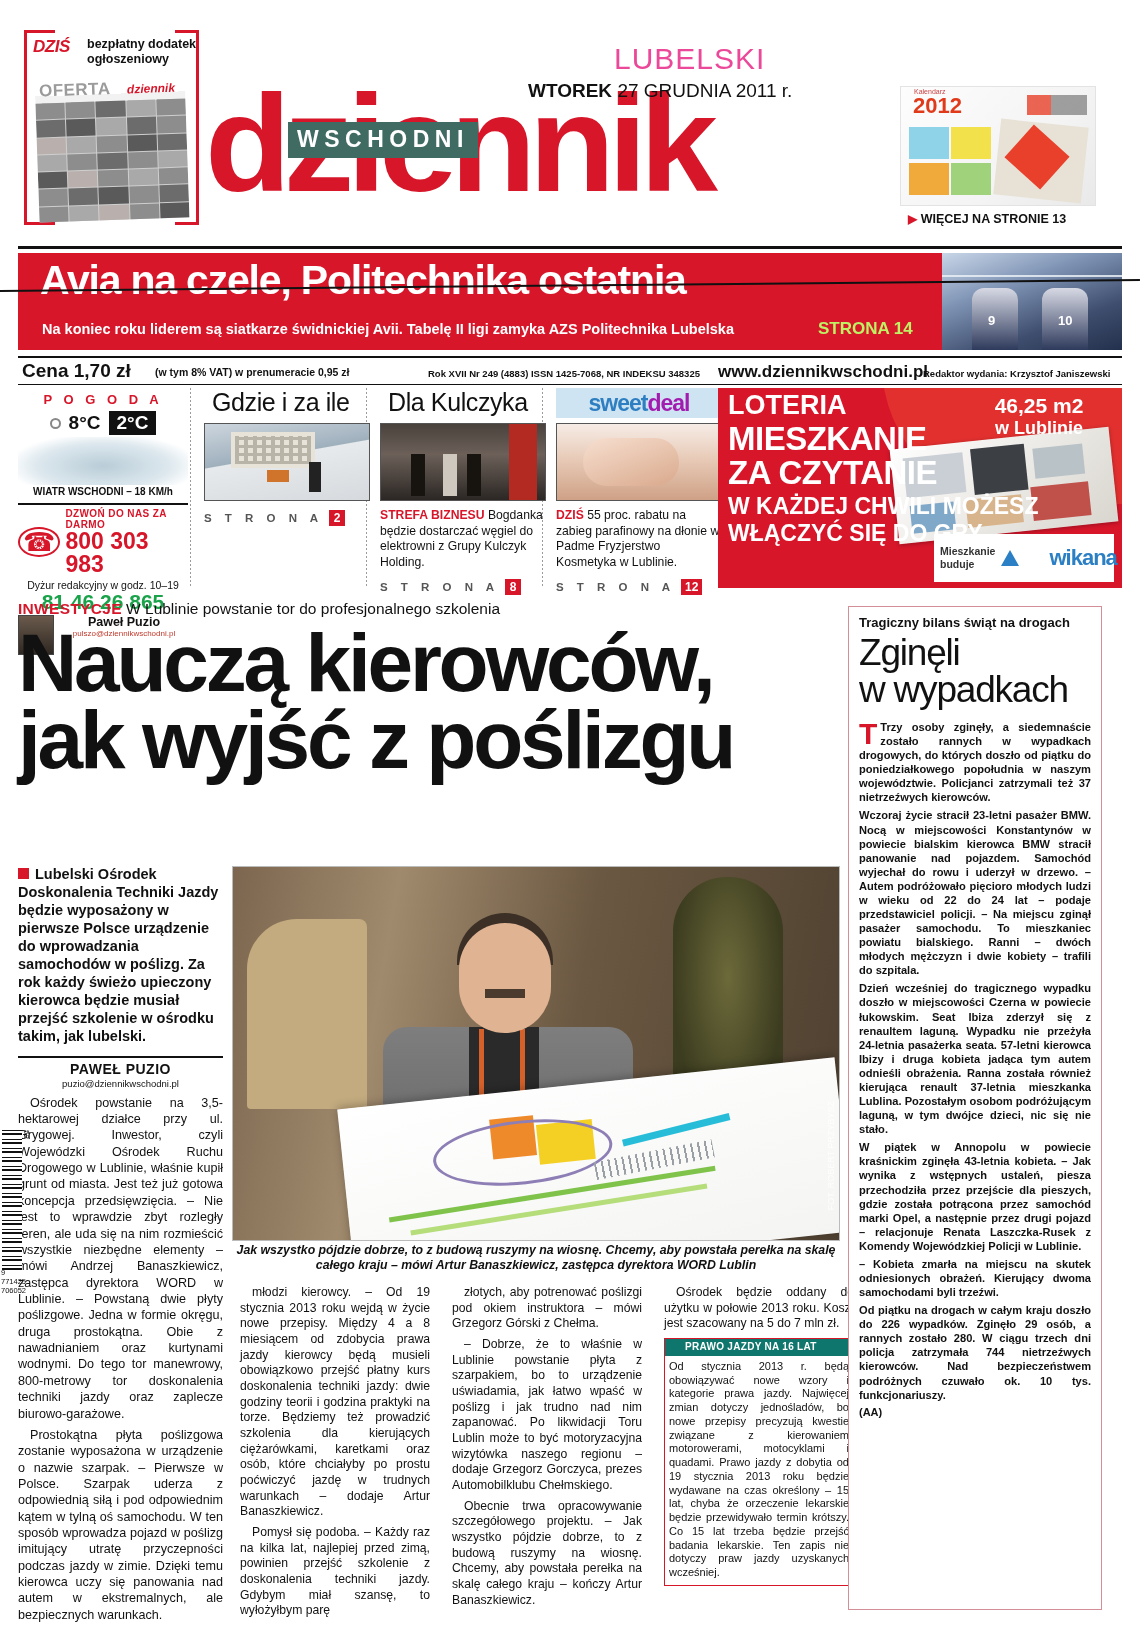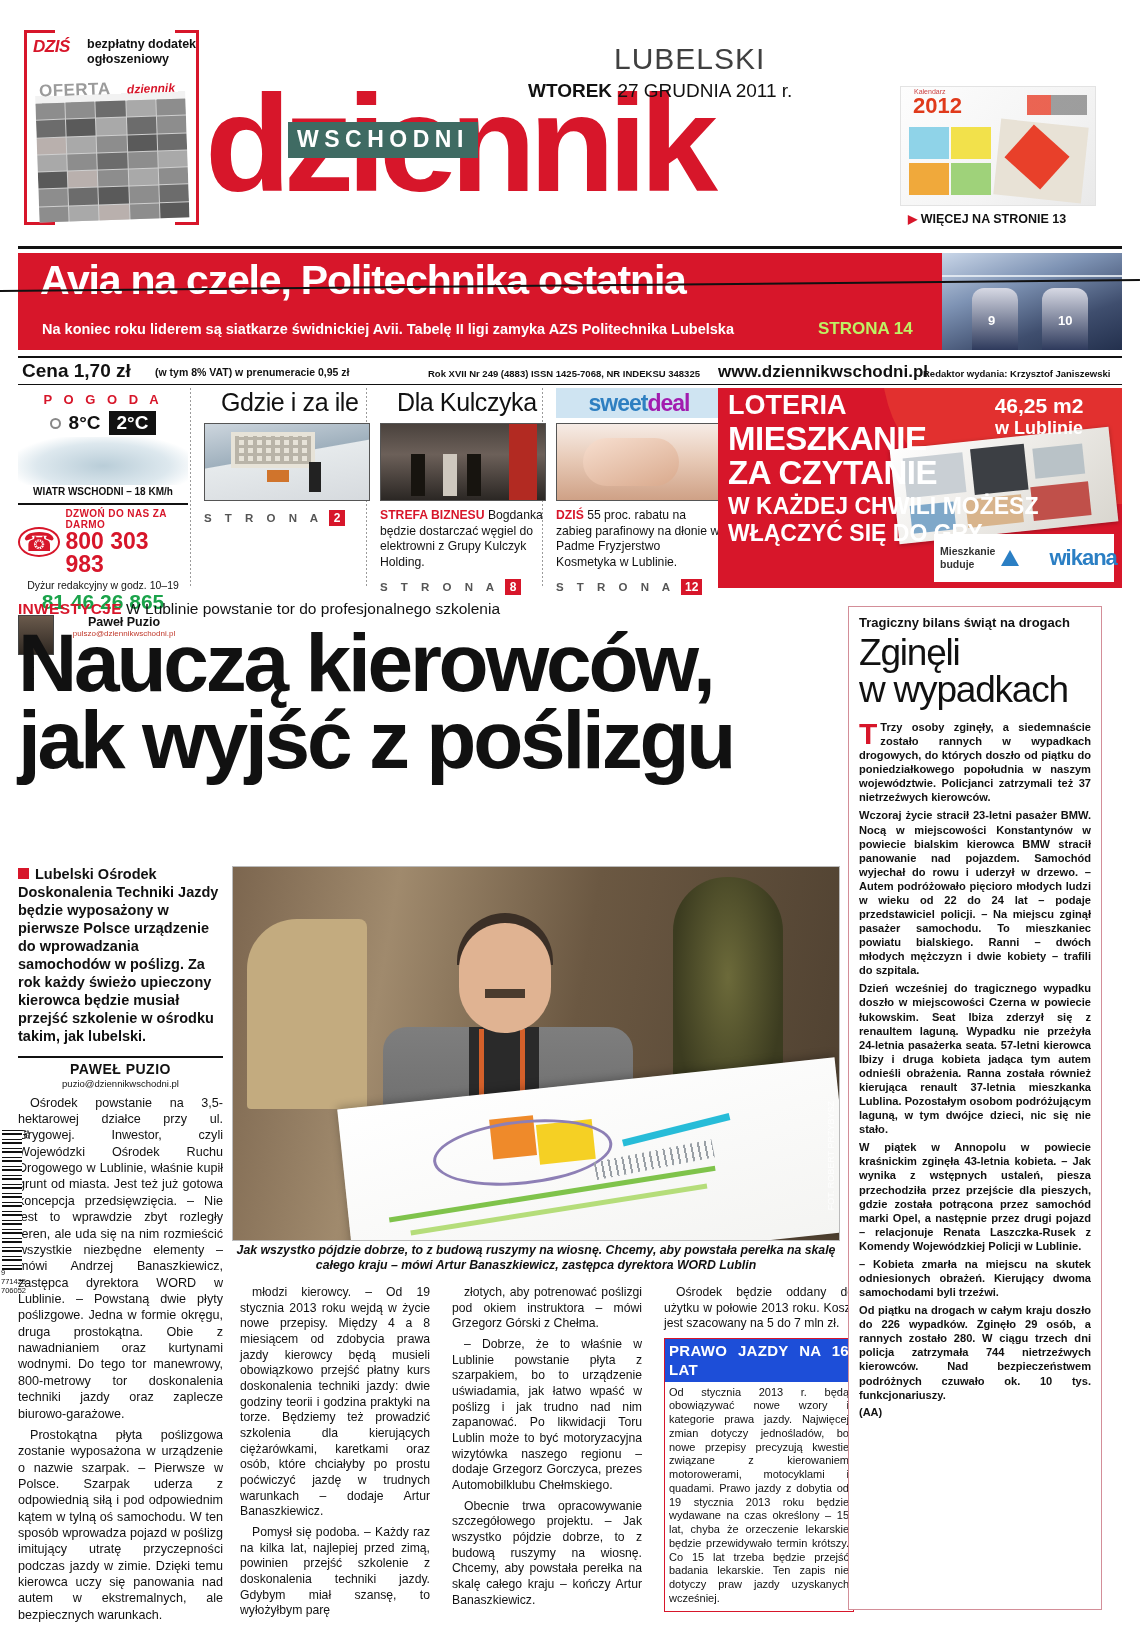--- a/index.html
+++ b/index.html
@@ -71,21 +71,21 @@
     transform-origin:left center;
   }
   .wschodni-tag {
     position:absolute; left:288px; top:122px;
     background:#3f6b63; color:#fff; font-weight:bold; font-size:23px;
     letter-spacing:5.5px; padding:4px 9px 5px 9px;
   }
 
   .lubelski {
     position:absolute; left:614px; top:42px; font-size:30px; letter-spacing:1px;
-    font-weight:400; color:#404040;
+    font-weight:400; color:#ec4899;
   }
   .date-line {
     position:absolute; left:528px; top:80px; font-size:19px; color:#111;
   }
   .date-line b { font-weight:bold; }
 
   
   .gift-promo { position:absolute; left:872px; top:36px; width:246px; height:195px; }
   .gift-banner {
     position:relative; width:246px; height:52px; background:#d7162a; color:#fff;
@@ -168,21 +168,21 @@
   .editor { position:absolute; left:905px; top:12px; font-size:9.5px; font-weight:bold; }
 
   
   .teaser-row { position:absolute; left:18px; top:388px; width:1104px; height:200px; }
   .dotsep {
     position:absolute; top:0; width:1px; height:198px;
     background-image:linear-gradient(#9a9a9a 50%, transparent 50%);
     background-size:1px 4px;
   }
   .teaser { position:absolute; top:0; width:166px; }
-  .teaser-title { font-size:25px; font-weight:400; color:#111; margin:0 0 6px 17px; letter-spacing:-0.4px;}
+  .teaser-title { font-size:25px; font-weight:400; color:#111; margin:0 0 6px 8px; letter-spacing:-0.4px;}
   .teaser-img { width:166px; height:78px; border:1px solid #555; overflow:hidden; position:relative; }
   .t1img { background:linear-gradient(170deg,#cdd6de 0%, #9fb0bd 42%, #e6eaec 43%, #d6dade 100%); }
   .t1img .bld { position:absolute; left:26px; top:8px; width:84px; height:36px; background:#e7e3d8; }
   .t1img .bld:after { content:""; position:absolute; inset:4px; background:
       repeating-linear-gradient(90deg,#b9b4a8 0 4px, transparent 4px 9px),
       repeating-linear-gradient(0deg,#b9b4a8 0 3px, transparent 3px 8px); }
   .t1img .fig { position:absolute; bottom:8px; left:104px; width:12px; height:30px; background:#222; }
   .t1img .fig2 { position:absolute; bottom:18px; left:62px; width:22px; height:12px; background:#d0742c; }
   .t2img { background:linear-gradient(180deg,#4a423d 0%, #6c6059 40%, #2b2724 100%); }
   .t2img .door { position:absolute; right:8px; top:0; width:28px; height:78px; background:#b22a22; }
@@ -314,21 +314,21 @@
   }
 
   
   .cols { position:absolute; left:18px; top:1285px; width:820px; height:325px; }
   .col { position:absolute; top:0; width:190px; font-size:12.2px; line-height:1.285; text-align:justify; }
   .col p { margin:0 0 5px 0; text-indent:12px; }
   .c1 { left:222px; } .c2 { left:434px; } .c3 { left:646px; }
 
   .pj-box { margin-top:6px; border:1px solid #d7162a; padding:0; background:#fff; }
   .pj-head {
-    background:#1d4ed8; color:#fff; font-size:15px; font-weight:bold; padding:2px 4px;
+    background:#0f766e; color:#fff; font-size:10px; font-weight:bold; padding:2px 20px;
     letter-spacing:0.3px;
   }
   .pj-body { font-size:11px; line-height:1.25; padding:4px 4px 5px 4px; text-align:justify; }
   .pj-body p { margin:0; text-indent:0; }
 
   
   .rail {
     position:absolute; left:848px; top:606px; width:254px; height:1004px;
     border:1px solid #d38e98; background:#fff; padding:8px 10px;
   }

